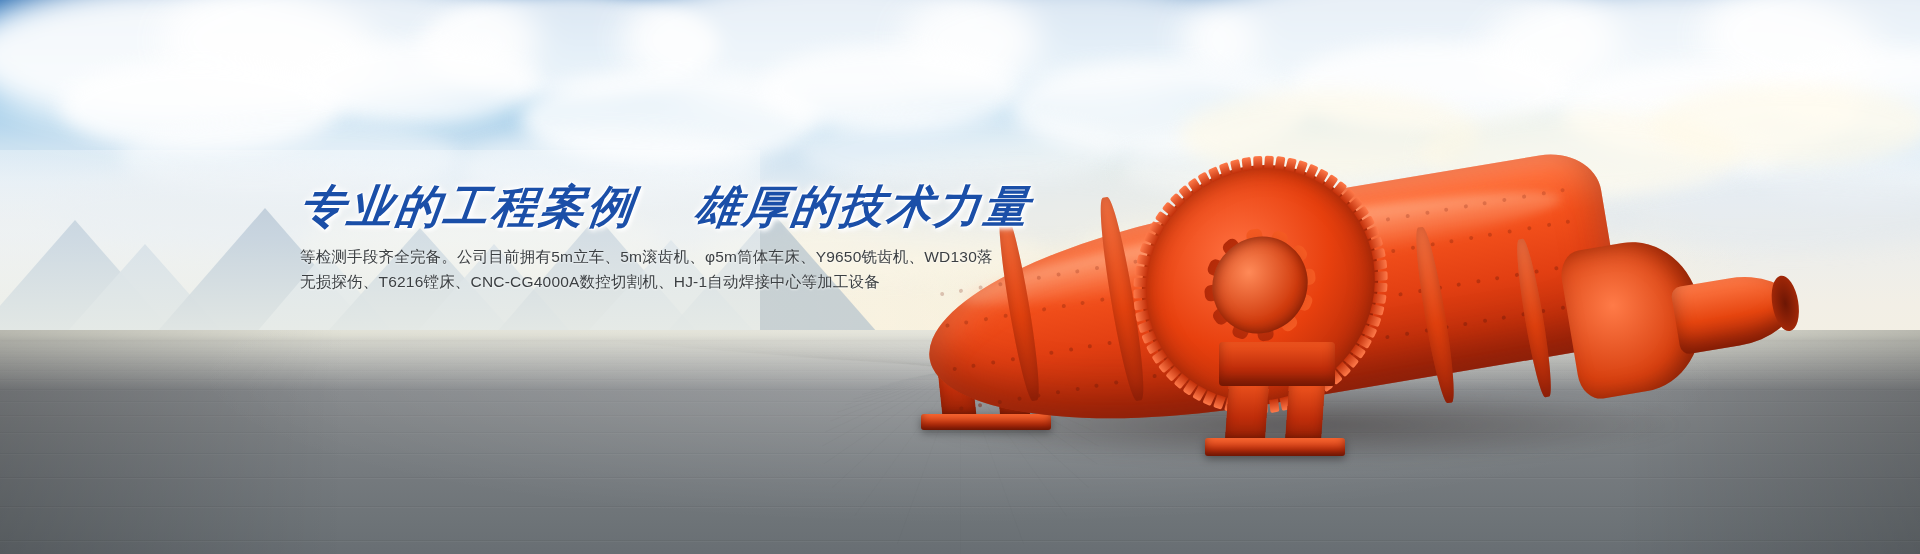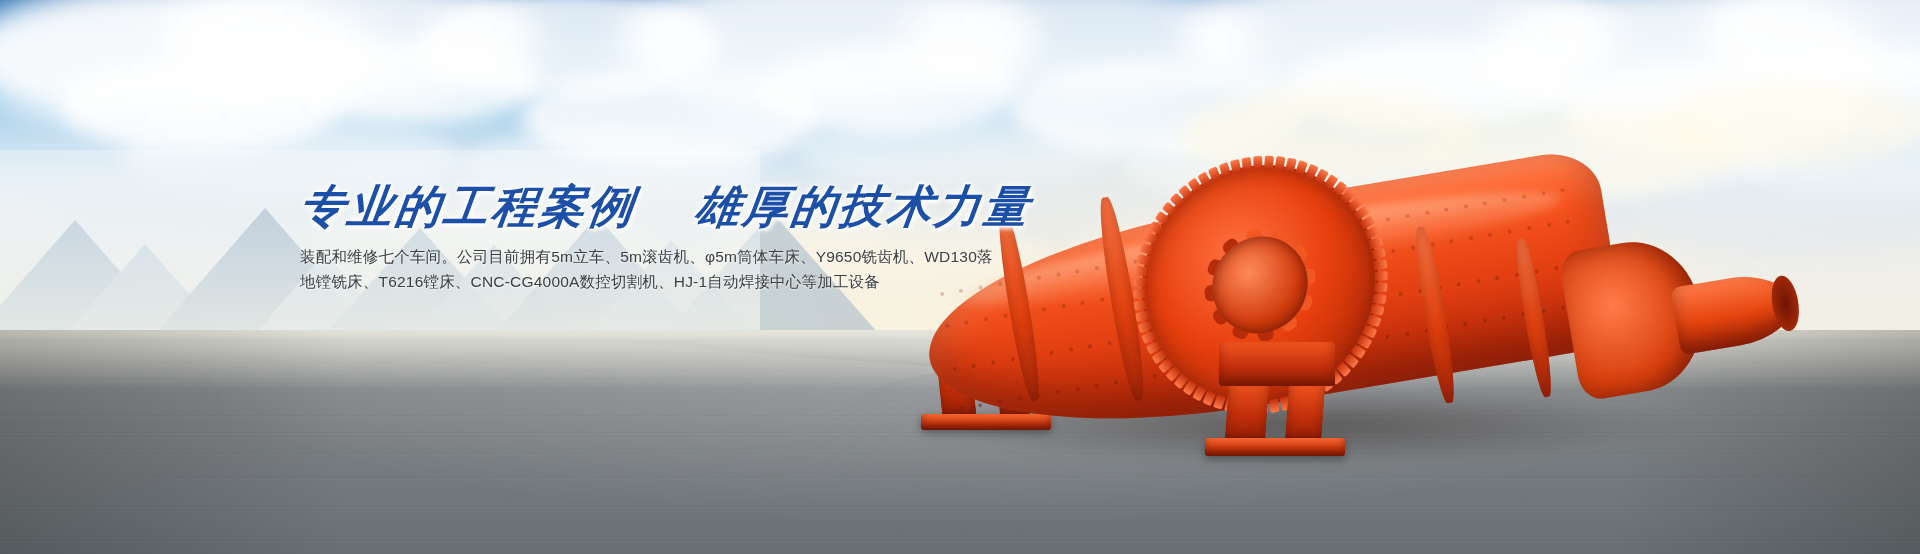--- a/index.html
+++ b/index.html
@@ -731,17 +731,17 @@
     <div class="base" style="left:300px;top:288px;width:140px;height:18px;"></div>
     <div class="leg" style="left:314px;top:192px;width:116px;height:44px;border-radius:4px;"></div>
   </div>
 
   <div class="copy">
     <div class="headline">
       <span>专业的工程案例</span>
       <span class="gap"></span>
       <span>雄厚的技术力量</span>
     </div>
-    <div class="body-line">装配和维修七个车间。公司目前拥有5m立车、5m滚齿机、φ5m筒体车床、Y9650铣齿机、WD130落</div>
-    <div class="body-line">地镗铣床、T6216镗床、CNC-CG4000A数控切割机、HJ-1自动焊接中心等加工设备</div>
+    <div class="body-line">等检测手段齐全完备。公司目前拥有5m立车、5m滚齿机、φ5m筒体车床、Y9650铣齿机、WD130落</div>
+    <div class="body-line">无损探伤、T6216镗床、CNC-CG4000A数控切割机、HJ-1自动焊接中心等加工设备</div>
   </div>
 
 </div>
 
 </body></html>

